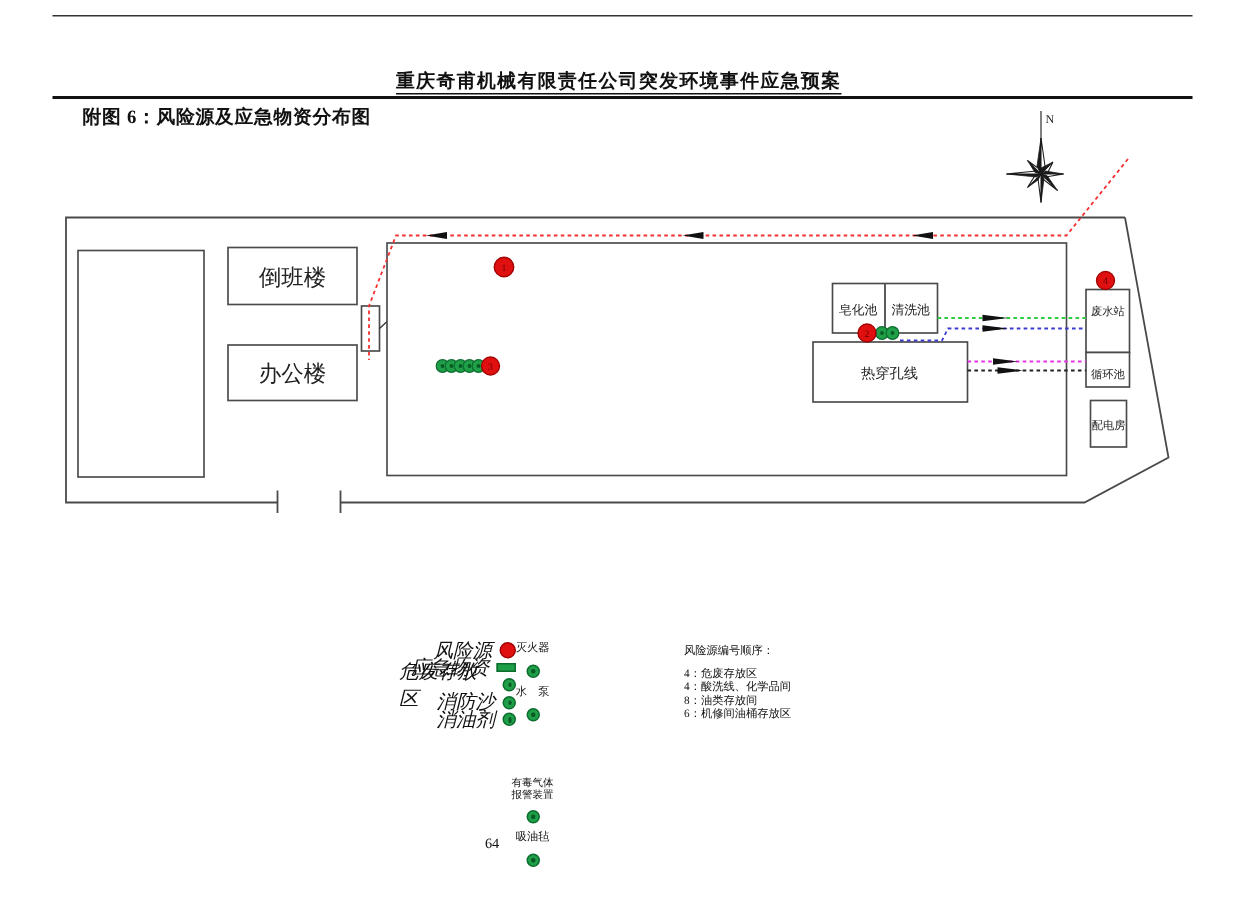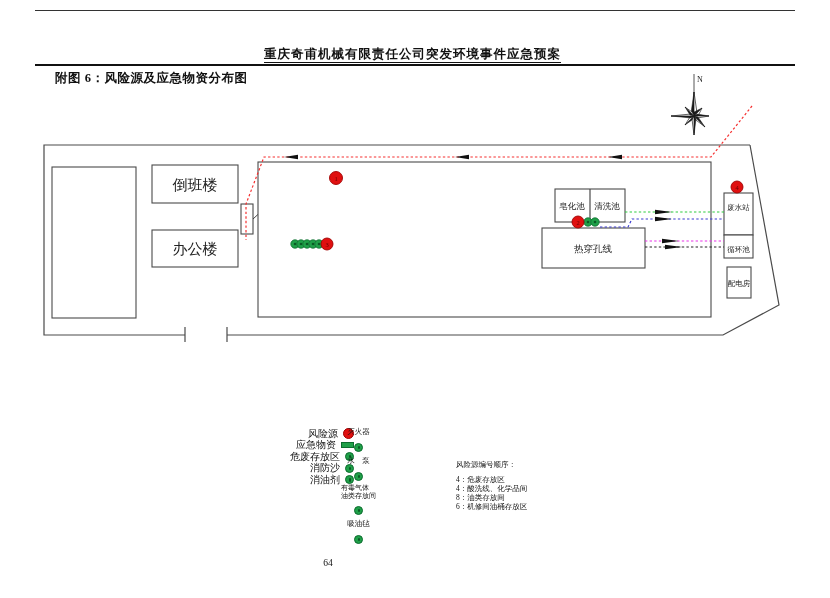--- a/index.html
+++ b/index.html
@@ -23,31 +23,31 @@
   .bld{fill:#ffffff;stroke:#4a4a4a;stroke-width:1.1;}
   .leader{stroke:#333;stroke-width:0.9;fill:none;}
   .gdot{stroke:#0c6c2e;stroke-width:0.8;}
   .gdot-in{fill:#0a5a26;stroke:none;}
   .rdot{stroke:#a00000;stroke-width:0.9;}
   .dash{fill:none;stroke-width:1.2;stroke-dasharray:2.4 2.2;}
   .arrow{fill:#111;stroke:none;}
   .rose-dark{fill:#1a1a1a;stroke:#1a1a1a;stroke-width:0.5;}
   .rose-light{fill:#ffffff;stroke:#1a1a1a;stroke-width:0.7;}
   
-  .legend-left{left:276px;top:429px;width:78px;font-size:10px;}
+  .legend-left{left:266px;top:429px;width:78px;font-size:13px;font-style:italic;}
   .lrow{display:flex;justify-content:flex-end;align-items:center;gap:5px;margin-bottom:2.6px;height:9px;}
   .legend-right{left:341px;top:427px;font-size:7.5px;}
   .rrow{display:flex;align-items:center;gap:6px;margin-bottom:3.6px;flex-direction:column;}
-  .two-line{line-height:8px;font-size:7px;}
+  .two-line{line-height:8px;font-size:7px;margin-top:34px;}
   .m-red{width:11px;height:11px;border-radius:50%;background:#e01010;border:1px solid #a00000;box-sizing:border-box;flex:0 0 auto;}
   .m-rect{width:13px;height:6px;background:#1fa048;border:1px solid #0c6c2e;box-sizing:border-box;flex:0 0 auto;}
   .m-green{width:9px;height:9px;border-radius:50%;background:#1fa048;border:1px solid #0c6c2e;box-sizing:border-box;position:relative;flex:0 0 auto;}
   .m-green::after{content:"";position:absolute;left:2.6px;top:2.1px;width:2.6px;height:3.2px;background:#0a5a26;border-radius:50%;}
   .risk-list{left:456px;top:429px;font-size:7.5px;line-height:9px;}
-  .risk-list .rl-title{margin-bottom:6px;margin-top:31px;}
+  .risk-list .rl-title{margin-bottom:6px;}
   .risk-list div{white-space:nowrap;}
   .page-num{left:0;top:558px;width:656px;text-align:center;font-size:9.5px;}
 </style>
 </head>
 <body>
 
 <div class="page">
 
   <div class="abs top-line"></div>
   <div class="abs hdr">
@@ -183,21 +183,21 @@
       <span>灭火器</span>
       <span class="m-green"></span>
     </div>
     <div class="rrow">
       <span>水　泵</span>
       <span class="m-green"></span>
     </div>
     <div class="rrow">
       <span class="two-line">
         <div>有毒气体</div>
-        <div>油类存放间</div>
+        <div>报警装置</div>
       </span>
       <span class="m-green"></span>
     </div>
     <div class="rrow">
       <span>吸油毡</span>
       <span class="m-green"></span>
     </div>
   </div>
 
   <div class="abs risk-list">

